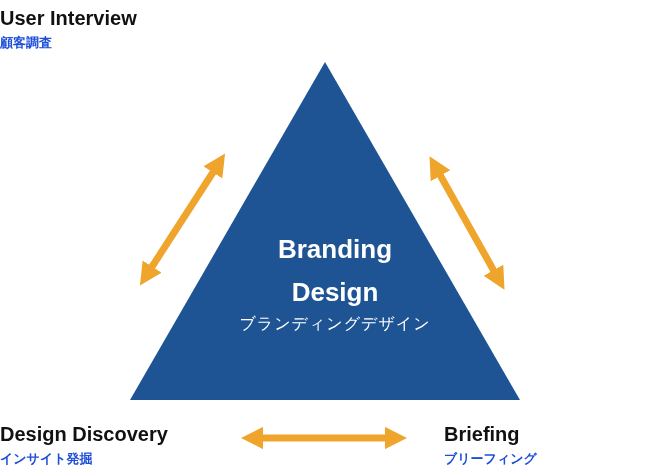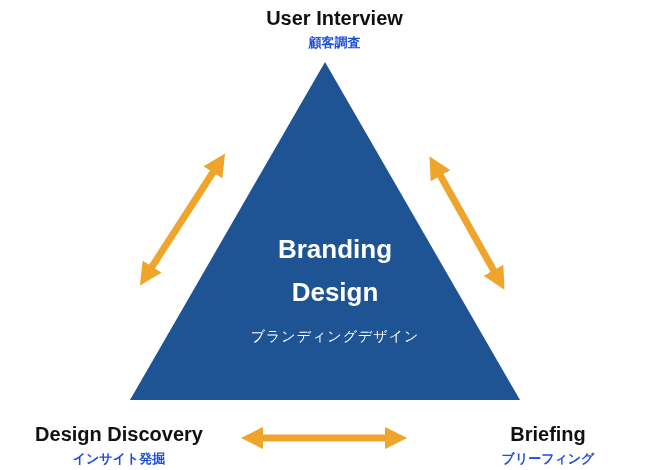--- a/index.html
+++ b/index.html
@@ -15,23 +15,22 @@
     background: #ffffff;
     overflow: hidden;
   }
   .stage svg {
     position: absolute;
     left: 0;
     top: 0;
   }
   .label {
     position: absolute;
-    text-align: center;
+    text-align: left;
     color: #111111;
-    margin-left: 19px;
   }
   .label .title {
     font-size: 20px;
     font-weight: 700;
     line-height: 1.2;
     color: #111111;
     display: block;
   }
   .label .subtitle {
     font-size: 13px;
@@ -53,22 +52,21 @@
   }
   .center-text .line {
     display: block;
     font-size: 26px;
     font-weight: 700;
     line-height: 1.65;
     color: #ffffff;
   }
   .center-text .jp {
     display: block;
-    margin-top: 14px;
-    font-size: 14px;
+    font-size: 16px;
     font-weight: 400;
     letter-spacing: 1px;
     color: #ffffff;
     text-align: center;
   }
 </style>
 </head>
 <body>
 
 <div class="stage">

